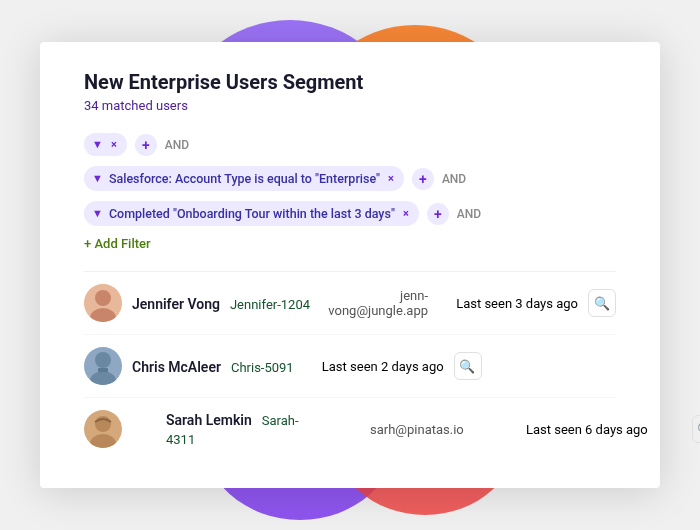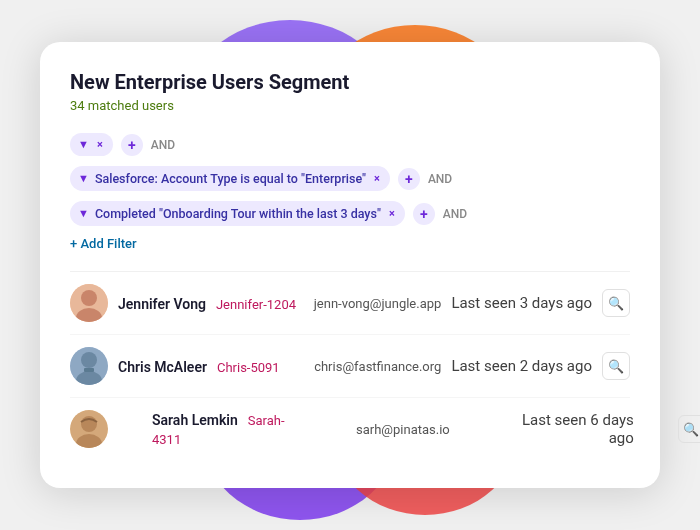--- a/index.html
+++ b/index.html
@@ -57,38 +57,38 @@
     .blob-orange-bottom {
       width: 190px;
       height: 170px;
       background: #EF4444;
       bottom: 15px;
       left: 330px;
     }
 
     .card {
       background: #ffffff;
-      border-radius: 20px;
-      padding: 28px 30px;
+      border-radius: 4px;
+      padding: 28px 44px;
       width: 620px;
       box-shadow: 0 4px 40px rgba(0,0,0,0.15);
       position: relative;
       z-index: 10;
     }
 
     .card-title {
       font-size: 20px;
       font-weight: 700;
       color: #1a1a2e;
       margin-bottom: 4px;
     }
 
     .card-subtitle {
       font-size: 13px;
-      color: #4d7c0f;
+      color: #4c1d95;
       margin-bottom: 20px;
     }
 
     .filter-row {
       display: flex;
       align-items: center;
       margin-bottom: 10px;
       gap: 8px;
     }
 
@@ -133,21 +133,21 @@
     }
 
     .filter-and {
       font-size: 12px;
       color: #888;
       font-weight: 500;
     }
 
     .add-filter {
       font-size: 13px;
-      color: #0369a1;
+      color: #4d7c0f;
       cursor: pointer;
       margin-top: 6px;
       margin-bottom: 20px;
       display: flex;
       align-items: center;
       gap: 4px;
       font-weight: 500;
     }
 
     .divider {
@@ -183,34 +183,34 @@
     }
 
     .user-name {
       font-size: 14px;
       font-weight: 600;
       color: #1a1a2e;
     }
 
     .user-id {
       font-size: 13px;
-      color: #be185d;
+      color: #14532d;
       margin-left: 6px;
     }
 
     .user-email {
       font-size: 13px;
       color: #555;
       flex: 1;
       text-align: right;
     }
 
     .user-last-seen {
-      font-size: 15px;
-      color: #404040;
+      font-size: 13px;
+      color: #000000;
       min-width: 140px;
       text-align: right;
     }
 
     .search-btn {
       width: 28px;
       height: 28px;
       border: 1.5px solid #e0e0e0;
       border-radius: 6px;
       display: flex;
@@ -301,21 +301,20 @@
         <rect width="38" height="38" fill="#8ea8c3" rx="19"></rect>
         <circle cx="19" cy="13" r="8" fill="#6b88a2"></circle>
         <ellipse cx="19" cy="34" rx="13" ry="10" fill="#6b88a2"></ellipse>
         <rect x="14" y="21" width="10" height="4" rx="1" fill="#5a7a91"></rect>
       </svg>
     </div>
     <div class="user-info">
       <span class="user-name">Chris McAleer</span>
       <span class="user-id">Chris-5091</span>
     </div>
-    <div class="user-email">chris@fastfinance.org</div>
     <div class="user-last-seen">Last seen 2 days ago</div>
     <div class="search-btn">
       <span class="search-icon-svg">🔍</span>
     </div>
   </div>
 
   <div class="user-row">
     <div class="avatar" style="background: #f0d5b0;">
       <svg width="38" height="38" viewBox="0 0 38 38" xmlns="http://www.w3.org/2000/svg">
         <rect width="38" height="38" fill="#d4a87a" rx="19"></rect>

